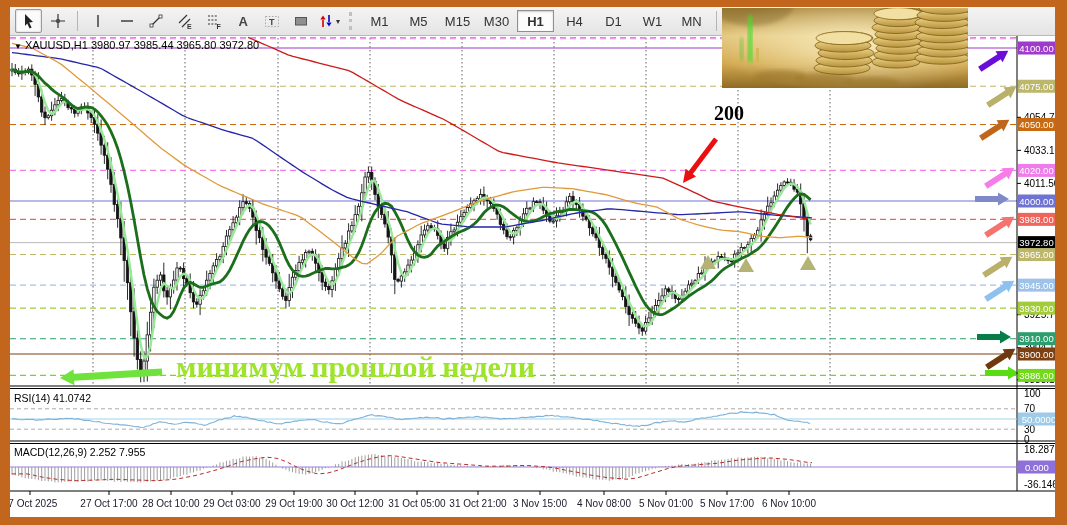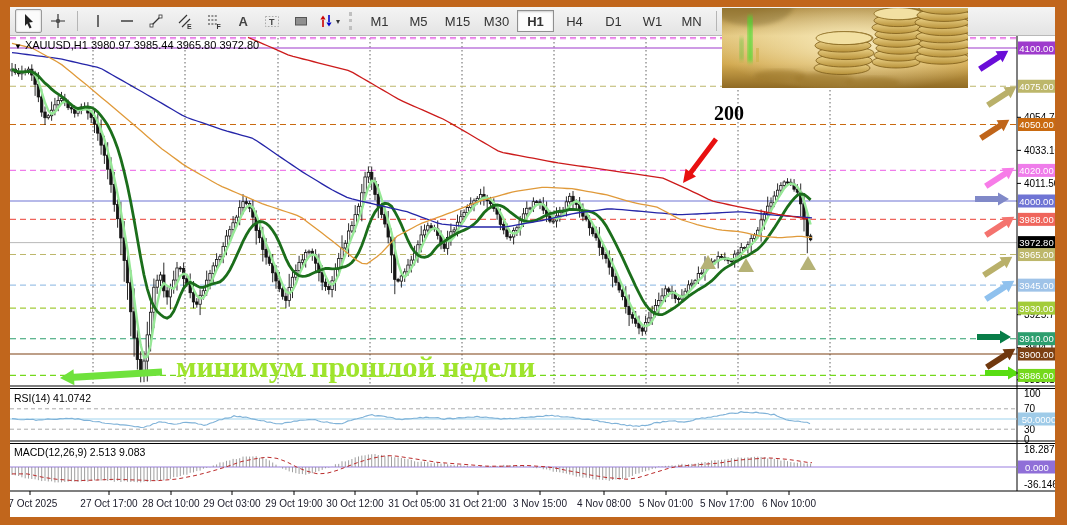--- a/index.html
+++ b/index.html
@@ -985,21 +985,21 @@
         <line x1="779" y1="455" x2="779" y2="459" stroke="#000" stroke-width="1"></line>
         <text x="779" y="471" font-size="10" fill="#20202e" text-anchor="middle">6 Nov 10:00</text>
       </svg>
 
     <div class="chart-title"><span class="mark">▼</span><span>XAUUSD,H1  3980.97 3985.44 3965.80 3972.80</span></div>
 
     <div class="anno-200">200</div>
     <div class="anno-min">минимум прошлой недели</div>
 
     <div class="ind-label" style="top:356px;">RSI(14) 41.0742</div>
-    <div class="ind-label" style="top:410px;">MACD(12,26,9) 2.513 9.083</div>
+    <div class="ind-label" style="top:410px;">MACD(12,26,9) 2.252 7.955</div>
   </div>
 
   <div class="coins">
     <svg width="246" height="80" id="coins-svg">
         <defs>
           <linearGradient id="bgG" x1="0" y1="0" x2="0" y2="1">
             <stop offset="0" stop-color="#a8843a"></stop>
             <stop offset="0.35" stop-color="#e3c77e"></stop>
             <stop offset="0.7" stop-color="#d2a94f"></stop>
             <stop offset="1" stop-color="#8f6a24"></stop>

